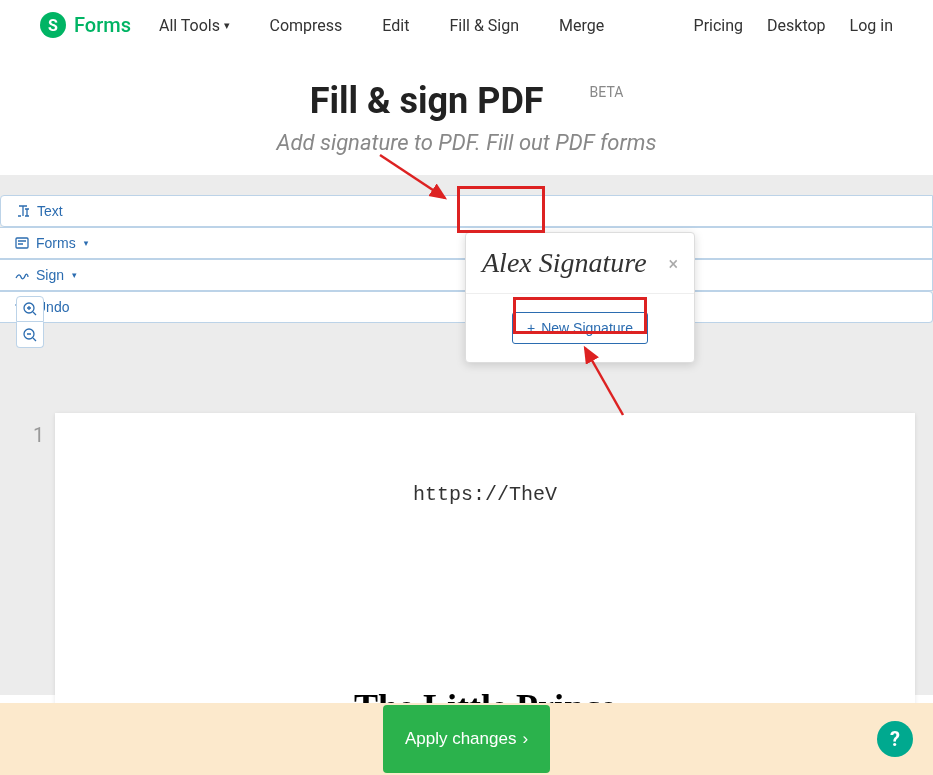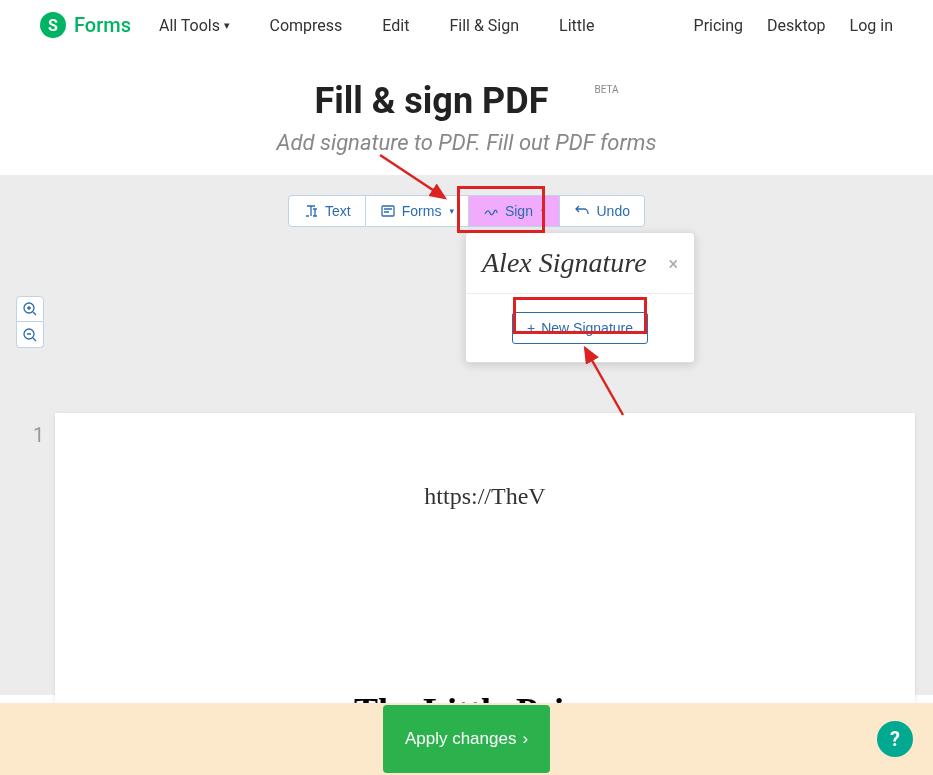--- a/index.html
+++ b/index.html
@@ -11,45 +11,45 @@
     .logo-circle { width: 26px; height: 26px; background: #00b464; border-radius: 50%; display: flex; align-items: center; justify-content: center; color: #fff; font-weight: bold; font-size: 16px; }
     .logo-text { color: #00b464; font-size: 20px; font-weight: 500; }
     .nav-items { display: flex; gap: 40px; }
     .nav-item { color: #333; font-size: 16px; cursor: pointer; display: flex; align-items: center; gap: 4px; }
     .chevron { font-size: 11px; }
     .header-right { display: flex; gap: 24px; }
     .header-right .nav-item { color: #333; }
     
     .hero { text-align: center; padding: 30px 0 20px; background: #fff; }
     .hero-title { font-size: 36px; font-weight: bold; color: #222; display: inline-flex; align-items: flex-start; gap: 6px; }
-    .beta { font-size: 10px; font-weight: normal; color: #888; position: relative; top: 4px; margin-left: 40px; }
+    .beta { font-size: 14px; font-weight: normal; color: #888; position: relative; top: 4px; margin-left: 40px; }
     .hero-subtitle { font-size: 22px; color: #888; margin-top: 8px; font-style: italic; }
     
     .workspace { background: #ececec; position: relative; padding-top: 20px; height: 520px; }
     
-    .toolbar { display: flex; justify-content: center; gap: 0; position: relative; }
+    .toolbar { display: flex; justify-content: center; gap: 0; position: relative; flex-direction: column; }
     .tool-btn { display: flex; align-items: center; gap: 6px; padding: 7px 14px; background: #fff; border: 1px solid #bcd3e8; color: #2b6cb0; font-size: 14px; cursor: pointer; }
     .tool-btn:first-child { border-radius: 4px 0 0 4px; }
     .tool-btn:last-child { border-radius: 0 4px 4px 0; }
     .tool-btn.forms { border-radius: 0; border-left: 0; }
-    .tool-btn.sign { border-radius: 0; border-left: 0; background: #f0abfc; position: relative; z-index: 3; }
+    .tool-btn.sign { border-radius: 0; border-left: 0; background: #ffffff; position: relative; z-index: 3; }
     .tool-btn.undo { border-left: 0; }
     .caret { font-size: 9px; margin-left: 2px; }
     
     .red-box-sign { position: absolute; left: 457px; top: 186px; width: 88px; height: 47px; border: 3px solid #d22; pointer-events: none; z-index: 10; }
     
     .zoom-controls { position: absolute; left: 16px; top: 296px; display: flex; flex-direction: column; }
     .zoom-btn { width: 28px; height: 26px; background: #fff; border: 1px solid #bcd3e8; display: flex; align-items: center; justify-content: center; color: #2b6cb0; cursor: pointer; }
     .zoom-btn:first-child { border-radius: 4px 4px 0 0; }
     .zoom-btn:last-child { border-top: 0; border-radius: 0 0 4px 4px; }
     
     .page-number { position: absolute; left: 33px; top: 248px; color: #999; font-size: 20px; }
     
     .page { position: absolute; left: 55px; top: 238px; width: 860px; height: 540px; background: #fff; box-shadow: 0 1px 4px rgba(0,0,0,0.1); padding: 70px 40px; text-align: center; }
-    .page-url { font-size: 24px; color: #333; font-family: Liberation Serif, serif; margin-bottom: 180px; }
+    .page-url { font-size: 20px; color: #333; font-family: Liberation Mono, monospace; margin-bottom: 180px; }
     .book-title { font-size: 36px; font-weight: bold; font-family: Georgia, serif; color: #000; margin-bottom: 30px; }
     .book-author { font-size: 26px; font-weight: bold; font-family: Georgia, serif; color: #000; }
     
     .sign-popup { position: absolute; left: 465px; top: 232px; width: 230px; background: #fff; border: 1px solid #ddd; border-radius: 4px; box-shadow: 0 2px 10px rgba(0,0,0,0.15); z-index: 5; }
     .sign-popup-header { display: flex; align-items: center; justify-content: space-between; padding: 14px 16px; border-bottom: 1px solid #eee; }
     .signature-preview { font-family: "Brush Script MT", cursive; font-size: 28px; font-style: italic; color: #333; }
     .close-x { color: #aaa; cursor: pointer; font-size: 18px; }
     .sign-popup-body { padding: 18px; display: flex; justify-content: center; }
     .new-sig-btn { display: flex; align-items: center; gap: 6px; padding: 7px 14px; border: 1px solid #2b6cb0; background: #fff; color: #2b6cb0; font-size: 14px; border-radius: 3px; cursor: pointer; }
     
@@ -73,21 +73,21 @@
       <span class="logo-text">Forms</span>
     </div>
     <div class="nav-items">
       <div class="nav-item">
         <span>All Tools</span>
         <span class="chevron">▾</span>
       </div>
       <div class="nav-item">Compress</div>
       <div class="nav-item">Edit</div>
       <div class="nav-item">Fill &amp; Sign</div>
-      <div class="nav-item">Little</div>
+      <div class="nav-item">Merge</div>
     </div>
   </div>
   <div class="header-right">
     <div class="nav-item">Pricing</div>
     <div class="nav-item">Desktop</div>
     <div class="nav-item">Log in</div>
   </div>
 </div>
 
 <div class="hero">

